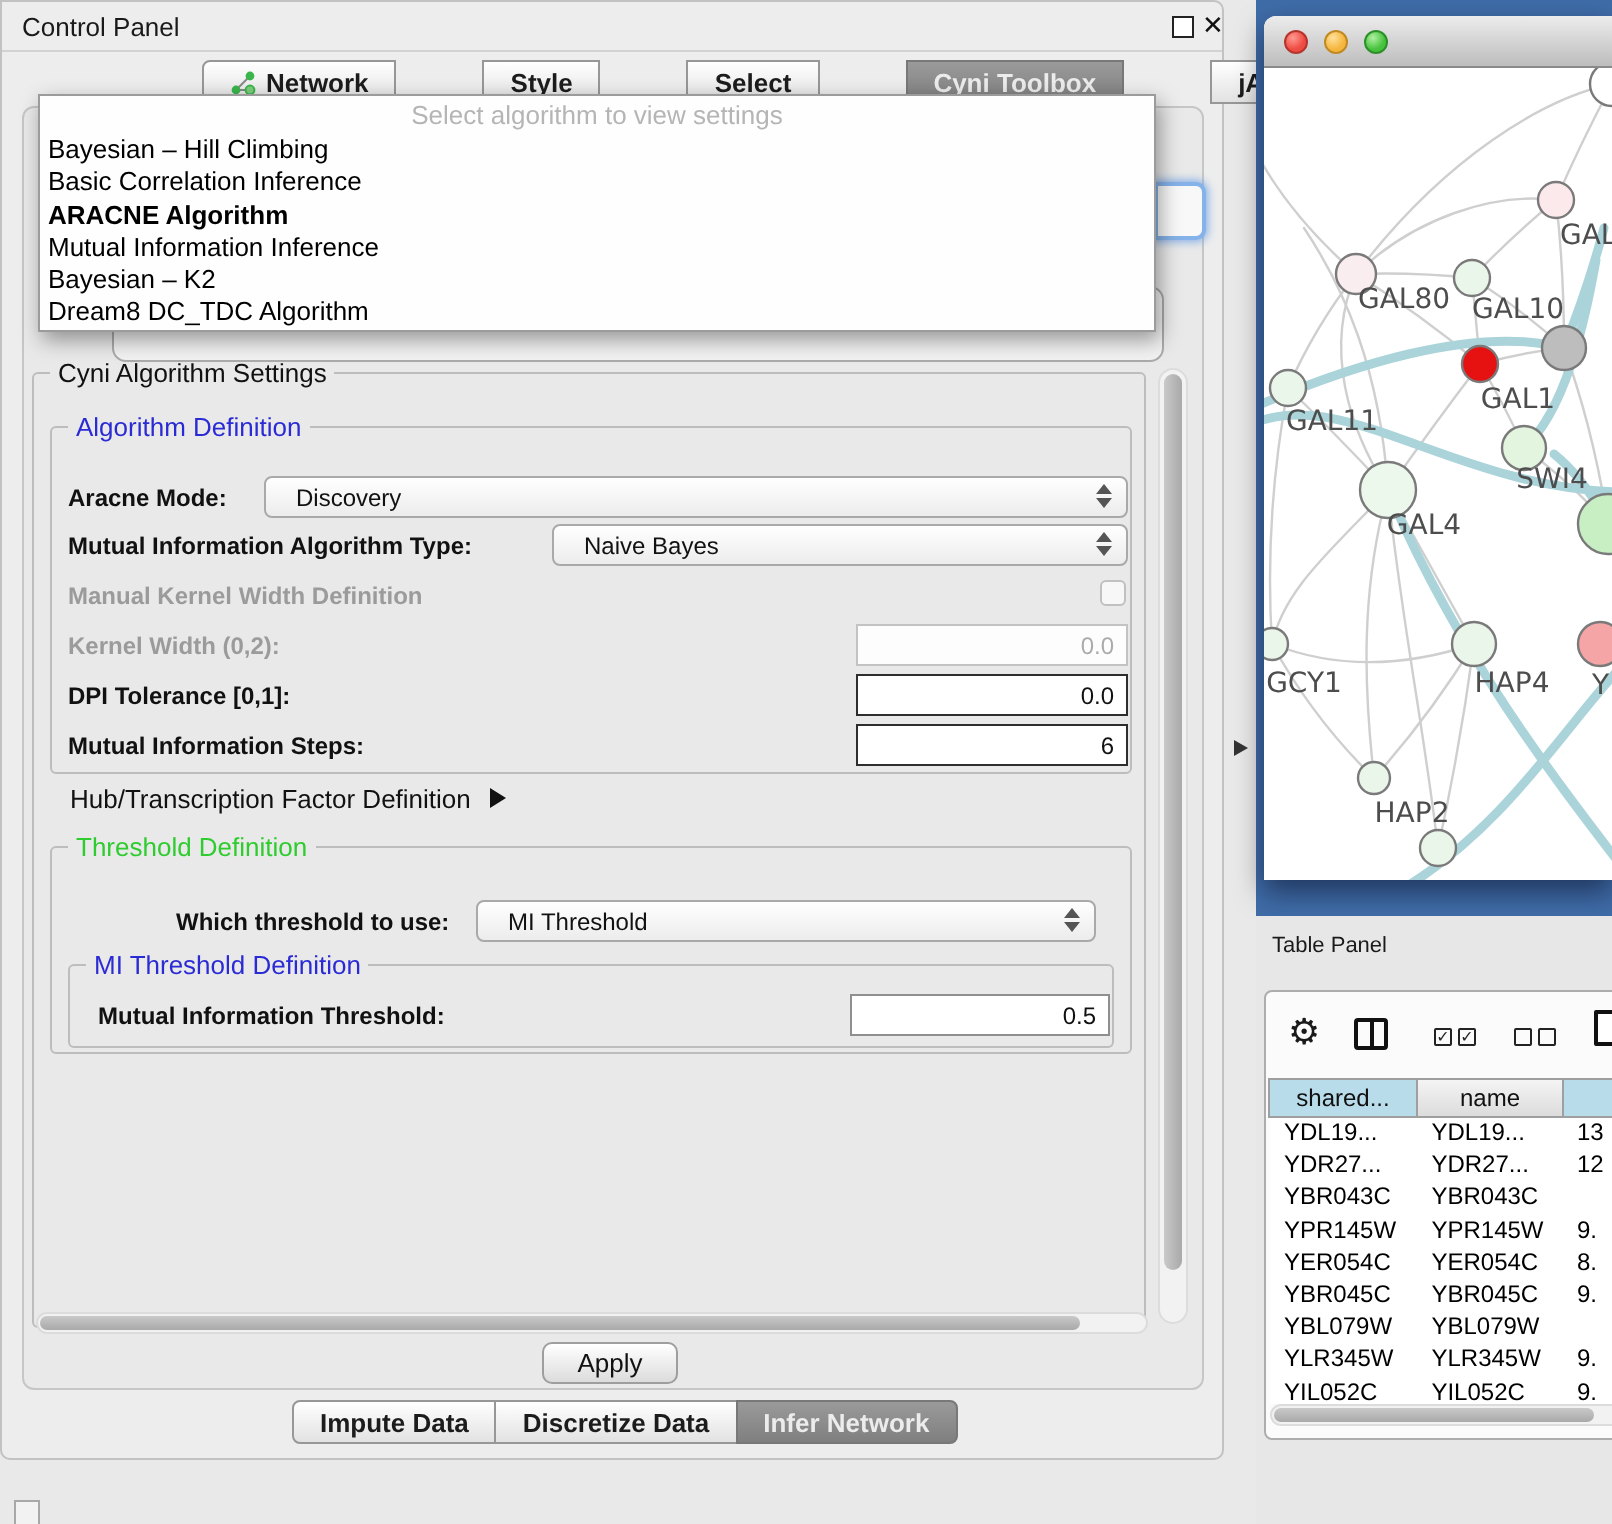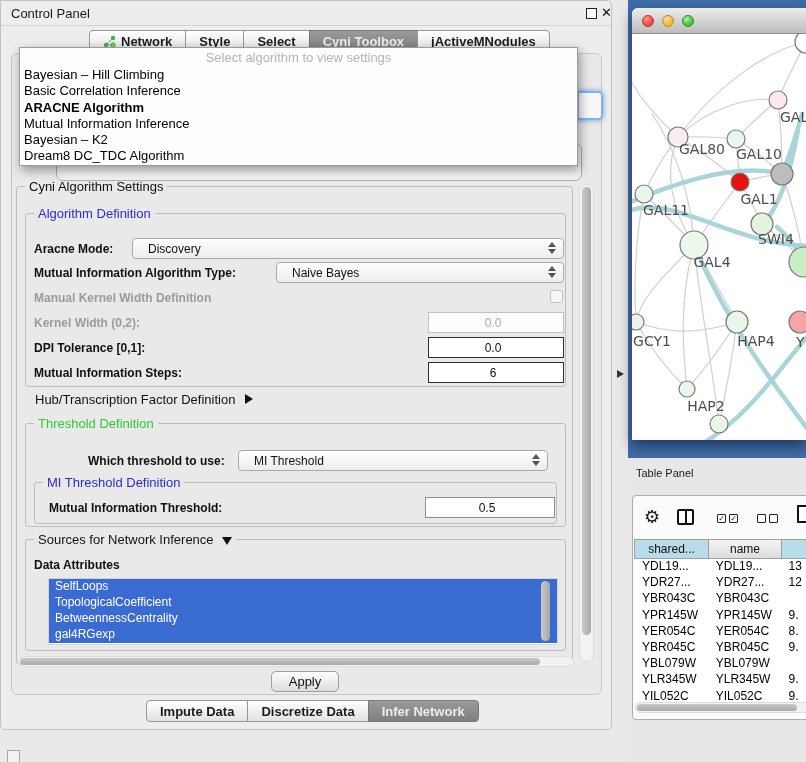--- a/index.html
+++ b/index.html
@@ -17,21 +17,21 @@
   .close-icon { left:600px; top:4px; font-size:13px; font-weight:bold; color:#111;}
 
   
   .seg-bar { display:flex; }
   .seg-tab { height:22px; padding:0 13px; display:flex; align-items:center; gap:5px;
     background:linear-gradient(#ffffff,#e2e2e2); border:1px solid #979797; margin-left:-1px;
     font-size:13px; font-weight:bold; color:#1c1c1c; white-space:nowrap;}
   .seg-tab:first-child { border-radius:4px 0 0 4px; margin-left:0;}
   .seg-tab:last-child { border-radius:0 4px 4px 0;}
   .seg-tab.selected { background:linear-gradient(#9a9a9a,#7f7f7f); color:#ececec; border-color:#787878;}
-  #top-tabs { left:88px; top:29px; }
+  #top-tabs { left:100px; top:29px;gap:44px; }
   #bottom-tabs { left:145px; top:699px; }
 
   #inset-panel { left:10px; top:52px; width:591px; height:642px; background:#e9e9e9;
     border:1px solid #c6c6c6; border-radius:6px; }
 
   
   .group { border:1px solid #bdbdbd; border-radius:3px; background:transparent;}
   .group-title { position:absolute; top:-8px; left:8px; background:#e9e9e9; padding:0 4px;
     font-size:13px; color:#111; white-space:nowrap;}
   .t-blue  { color:#2b2bd5; }
@@ -42,21 +42,21 @@
 
   .combo { position:absolute; height:21px; background:linear-gradient(#ffffff,#ececec);
     border:1px solid #a9a9a9; border-radius:4px; font-size:12px; display:flex; align-items:center;
     padding-left:15px; color:#111;}
   .spinner { position:absolute; right:7px; top:3px; display:flex; flex-direction:column; gap:2px;}
   .spinner i { display:block; width:0; height:0; border-left:4px solid transparent; border-right:4px solid transparent;}
   .spin-up { border-bottom:5px solid #555; }
   .spin-dn { border-top:5px solid #555; }
 
   .field { position:absolute; height:21px; background:#fff; border:1px solid #2e2e2e;
-    font-size:12px; text-align:center; padding:3px 6px 0 0; color:#111;}
+    font-size:12px; text-align:right; padding:3px 6px 0 0; color:#111;}
   .field.dis { border:1px solid #c3c3c3; color:#ababab; background:#fdfdfd;}
   .checkbox { position:absolute; width:13px; height:13px; border:1px solid #c0c0c0;
     border-radius:3px; background:#f7f7f7;}
 
   .tri-right { display:inline-block; width:0; height:0; border-top:5px solid transparent;
     border-bottom:5px solid transparent; border-left:8px solid #111; margin-left:6px;}
   .tri-down { display:inline-block; width:0; height:0; border-left:5px solid transparent;
     border-right:5px solid transparent; border-top:8px solid #111; margin-left:5px; vertical-align:middle;}
 
   
@@ -218,37 +218,20 @@
             </span>
         </div>
 
         <div class="abs group" style="left:8px; top:58px; width:523px; height:42px;">
           <span class="group-title t-blue">MI Threshold Definition</span>
           <span class="lbl" style="left:14px; top:18px;">Mutual Information Threshold:</span>
           <div class="field" style="left:390px; top:14px; width:130px; border-color:#8f8f8f;">0.5</div>
         </div>
       </div>
 
-      <div class="abs group" style="left:8px; top:352px; width:541px; height:112px;">
-        <span class="group-title">
-          <span>Sources for Network Inference</span>
-          <span class="tri-down"></span>
-        </span>
-        <span class="lbl" style="left:8px; top:18px;">Data Attributes</span>
-        <div id="attr-list" style="left:22px; top:38px; width:510px; height:67px;">
-
-        <div class="attr-item selected">SelfLoops</div>
-            <div class="attr-item selected">TopologicalCoefficient</div>
-            <div class="attr-item selected">BetweennessCentrality</div>
-            <div class="attr-item selected">gal4RGexp</div>
-            <div class="sb-track-v" style="right:3px; top:2px; height:62px; border:none; background:transparent;">
-            <div class="sb-thumb-v" style="top:0; height:60px;"></div>
-          </div>
-          </div>
-      </div>
     </div>
 
     <div class="sb-track-v" style="left:567px; top:130px; height:478px;">
       <div class="sb-thumb-v" style="top:2px; height:448px;"></div>
     </div>
     <div class="sb-track-h" style="left:6px; top:602px; width:556px;">
       <div class="sb-thumb-h" style="left:1px; width:520px;"></div>
     </div>
 
     <div id="apply-btn" class="abs">Apply</div>

